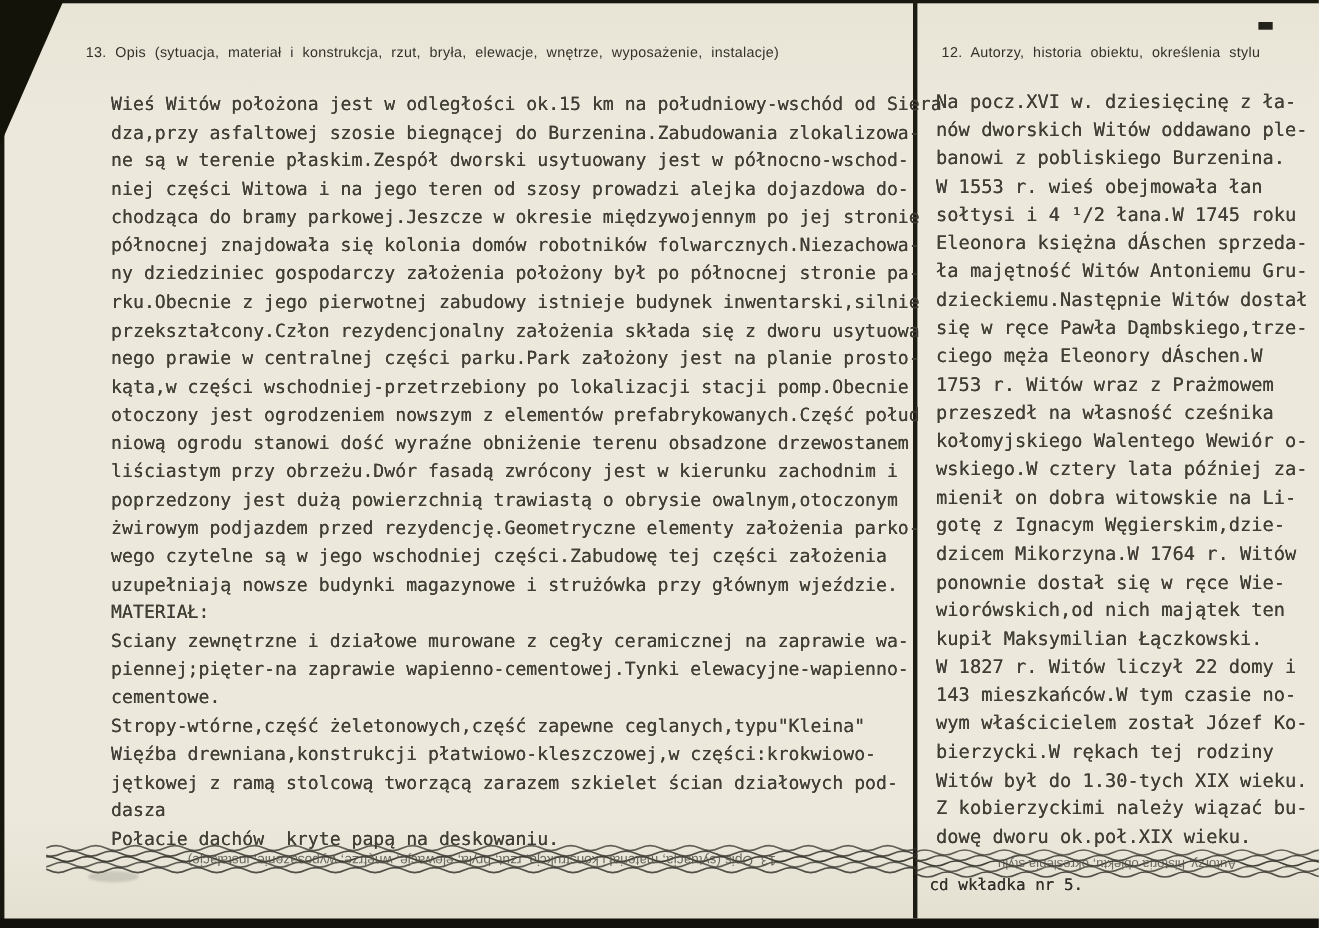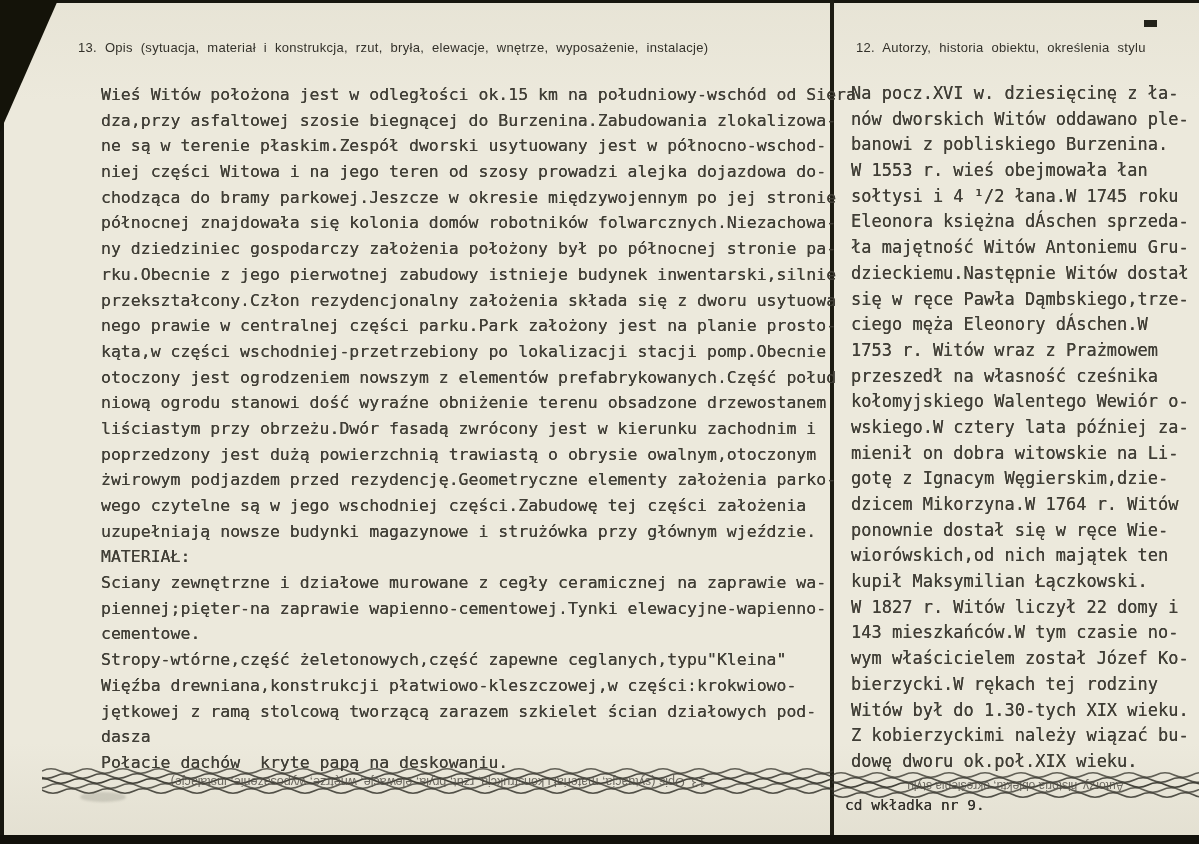--- a/index.html
+++ b/index.html
@@ -93,15 +93,15 @@
   <svg class="wavy" viewBox="0 0 367 32">
       <path d="M0 5 q9 -4.5 18 0 q9 4.5 18 0 q9 -4.5 18 0 q9 4.5 18 0 q9 -4.5 18 0 q9 4.5 18 0 q9 -4.5 18 0 q9 4.5 18 0 q9 -4.5 18 0 q9 4.5 18 0 q9 -4.5 18 0 q9 4.5 18 0 q9 -4.5 18 0 q9 4.5 18 0 q9 -4.5 18 0 q9 4.5 18 0 q9 -4.5 18 0 q9 4.5 18 0 q9 -4.5 18 0 q9 4.5 18 0 q9 -4.5 18 0 q9 4.5 18 0" fill="none" stroke="#33312a" stroke-width="1.5" opacity="0.75"></path>
       <path d="M-4 10 q9 4.5 18 0 q9 -4.5 18 0 q9 4.5 18 0 q9 -4.5 18 0 q9 4.5 18 0 q9 -4.5 18 0 q9 4.5 18 0 q9 -4.5 18 0 q9 4.5 18 0 q9 -4.5 18 0 q9 4.5 18 0 q9 -4.5 18 0 q9 4.5 18 0 q9 -4.5 18 0 q9 4.5 18 0 q9 -4.5 18 0 q9 4.5 18 0 q9 -4.5 18 0 q9 4.5 18 0 q9 -4.5 18 0 q9 4.5 18 0 q9 -4.5 18 0" fill="none" stroke="#33312a" stroke-width="1.5" opacity="0.83"></path>
       <path d="M-8 15 q9 -4.5 18 0 q9 4.5 18 0 q9 -4.5 18 0 q9 4.5 18 0 q9 -4.5 18 0 q9 4.5 18 0 q9 -4.5 18 0 q9 4.5 18 0 q9 -4.5 18 0 q9 4.5 18 0 q9 -4.5 18 0 q9 4.5 18 0 q9 -4.5 18 0 q9 4.5 18 0 q9 -4.5 18 0 q9 4.5 18 0 q9 -4.5 18 0 q9 4.5 18 0 q9 -4.5 18 0 q9 4.5 18 0 q9 -4.5 18 0 q9 4.5 18 0" fill="none" stroke="#33312a" stroke-width="1.5" opacity="0.91"></path>
       <path d="M-12 20 q9 4.5 18 0 q9 -4.5 18 0 q9 4.5 18 0 q9 -4.5 18 0 q9 4.5 18 0 q9 -4.5 18 0 q9 4.5 18 0 q9 -4.5 18 0 q9 4.5 18 0 q9 -4.5 18 0 q9 4.5 18 0 q9 -4.5 18 0 q9 4.5 18 0 q9 -4.5 18 0 q9 4.5 18 0 q9 -4.5 18 0 q9 4.5 18 0 q9 -4.5 18 0 q9 4.5 18 0 q9 -4.5 18 0 q9 4.5 18 0 q9 -4.5 18 0 q9 4.5 18 0" fill="none" stroke="#33312a" stroke-width="1.5" opacity="0.75"></path>
       <path d="M-16 25 q9 -4.5 18 0 q9 4.5 18 0 q9 -4.5 18 0 q9 4.5 18 0 q9 -4.5 18 0 q9 4.5 18 0 q9 -4.5 18 0 q9 4.5 18 0 q9 -4.5 18 0 q9 4.5 18 0 q9 -4.5 18 0 q9 4.5 18 0 q9 -4.5 18 0 q9 4.5 18 0 q9 -4.5 18 0 q9 4.5 18 0 q9 -4.5 18 0 q9 4.5 18 0 q9 -4.5 18 0 q9 4.5 18 0 q9 -4.5 18 0 q9 4.5 18 0 q9 -4.5 18 0" fill="none" stroke="#33312a" stroke-width="1.5" opacity="0.83"></path>
     </svg>
   <div class="ghost">Autorzy, historia obiektu, określenia stylu</div>
 </div>
 
-<div class="footer-note typed">cd wkładka nr 9.</div>
+<div class="footer-note typed">cd wkładka nr 5.</div>
 
 <div class="smudge"></div>
 
 </body></html>

